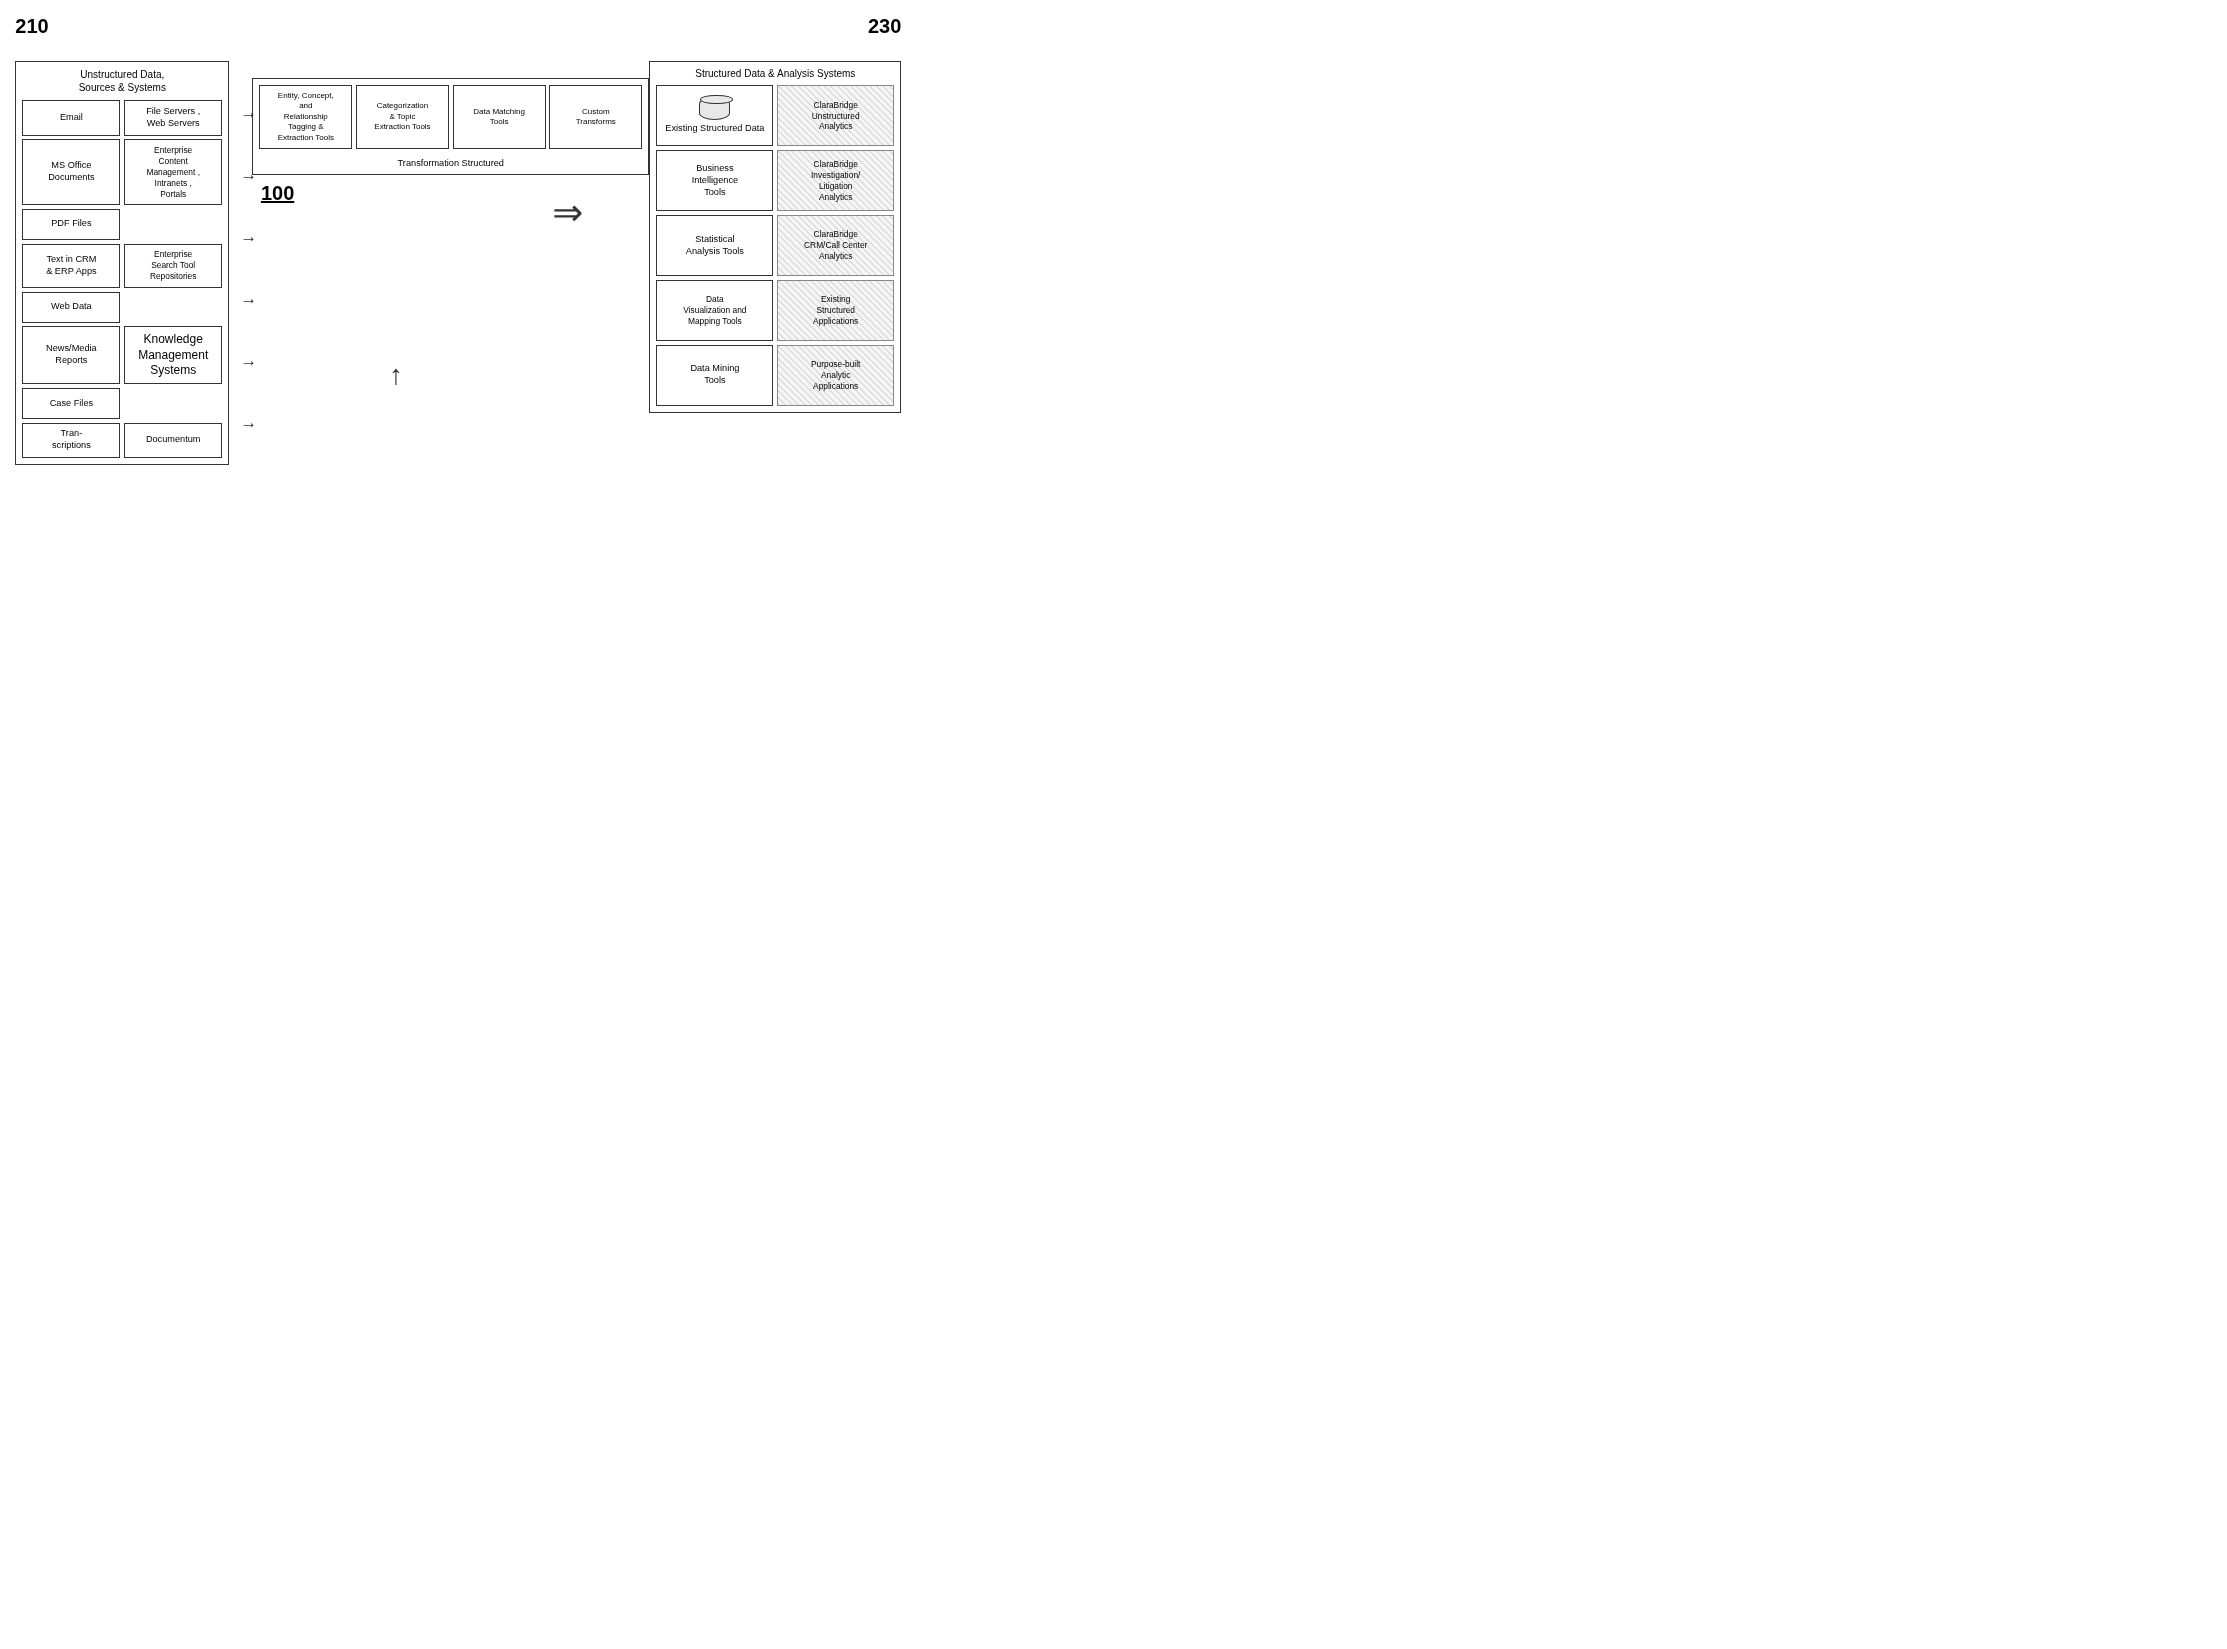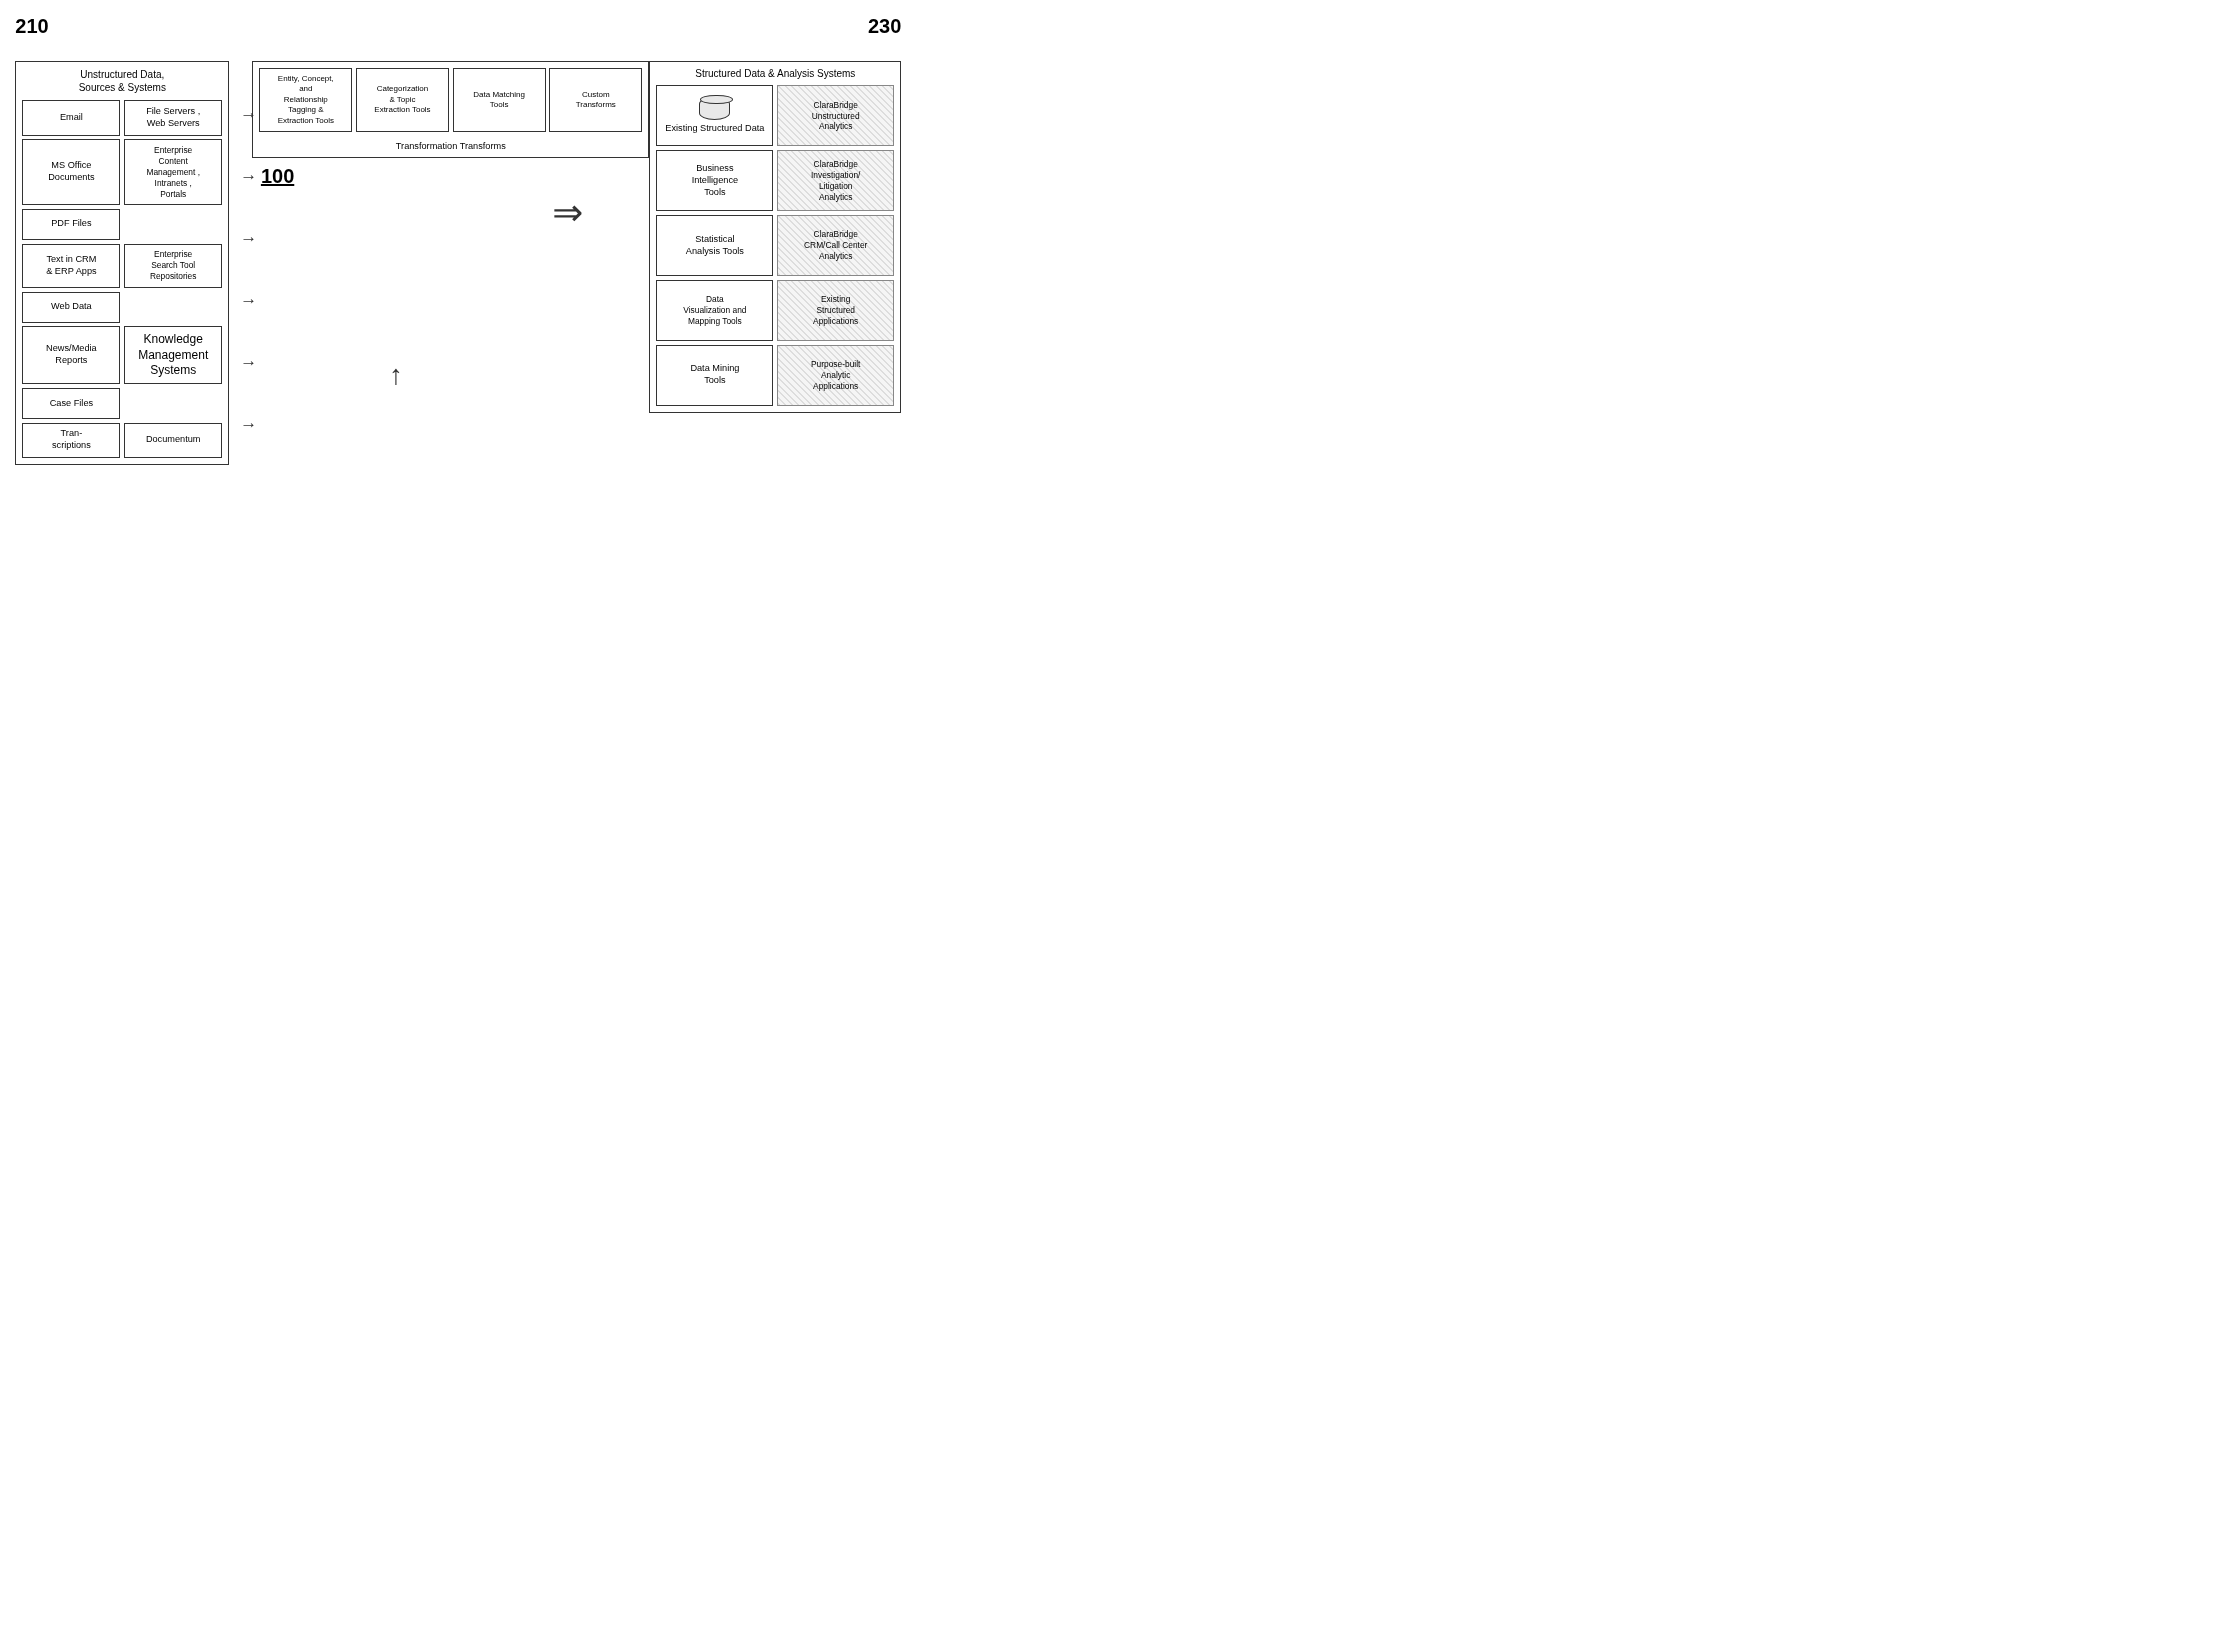--- a/index.html
+++ b/index.html
@@ -103,21 +103,21 @@
       font-size: 23px;
       font-weight: bold;
       text-decoration: underline;
       color: #333;
       z-index: 10;
     }
 
     
     .transform-box {
       border: 1.5px solid #333;
-      margin-top: 0;
+      margin-top: 17px;
       padding: 6.1px;
       position: relative;
     }
     .transform-grid {
       display: grid;
       grid-template-columns: repeat(4, 1fr);
       gap: 3.8px;
       margin-bottom: 6.1px;
     }
     .transform-item {
@@ -255,21 +255,21 @@
   <div class="center-area">
 
 
     <div class="transform-box">
       <div class="transform-grid">
         <div class="transform-item" style="font-size:8px;">Entity, Concept,<br>and<br>Relationship<br>Tagging &amp;<br>Extraction Tools</div>
         <div class="transform-item" style="font-size:8px;">Categorization<br>&amp; Topic<br>Extraction Tools</div>
         <div class="transform-item" style="font-size:8px;">Data Matching<br>Tools</div>
         <div class="transform-item" style="font-size:8px;">Custom<br>Transforms</div>
       </div>
-      <div class="transform-footer">Transformation Transforms</div>
+      <div class="transform-footer">Transformation Structured</div>
 
       <div class="transform-label-220">100</div>
     </div>
   </div>
 
   <div style="position:absolute; left:225px; top:88px; display:flex; flex-direction:column; gap:42px;">
     <span style="font-size:17px; color:#333;">→</span>
     <span style="font-size:17px; color:#333;">→</span>
     <span style="font-size:17px; color:#333;">→</span>
     <span style="font-size:17px; color:#333;">→</span>

